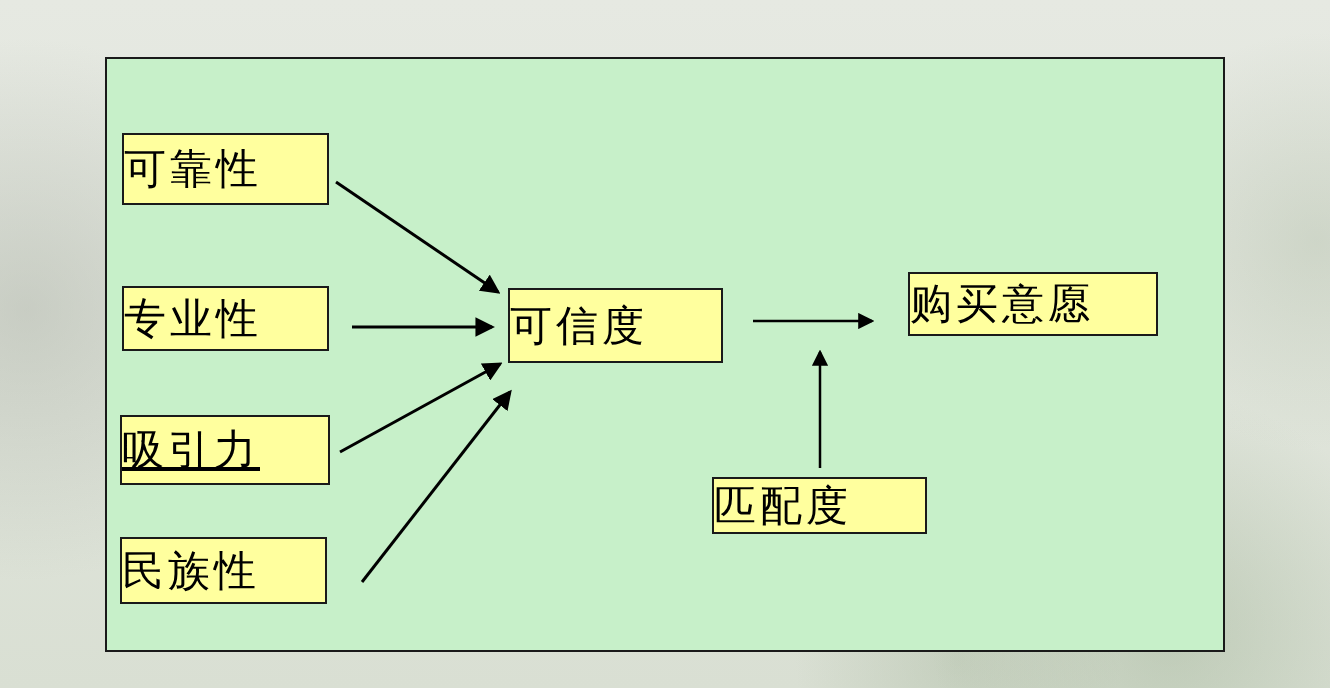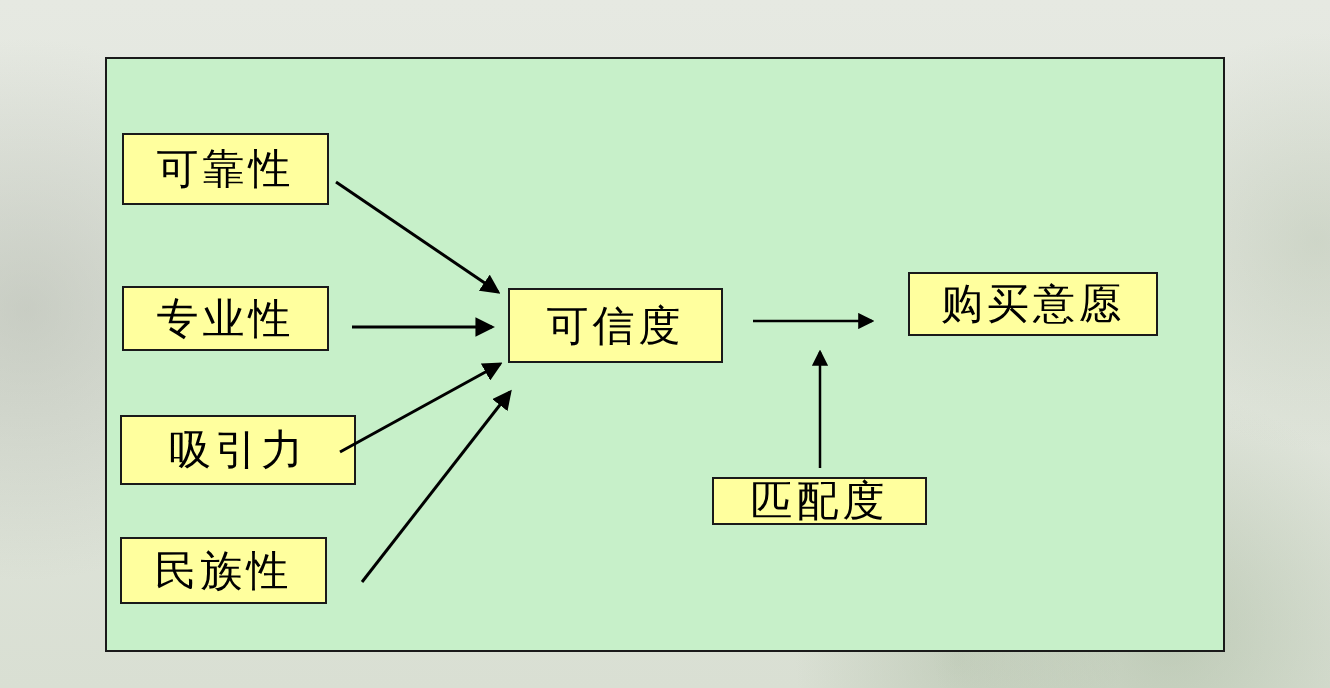--- a/index.html
+++ b/index.html
@@ -25,33 +25,32 @@
     width: 1120px; height: 595px;
     background: #c7f0c9;
     border: 2px solid #1a1a1a;
   }
   .node {
     position: absolute;
     background: #ffff9e;
     border: 2px solid #1a1a1a;
     display: flex;
     align-items: center;
-    justify-content: center;
     font-size: 42px;
     color: #000;
     letter-spacing: 4px;
     white-space: nowrap;
   }
   .node-reliability        { left: 122px; top: 133px; width: 207px; height: 72px; }
   .node-expertise          { left: 122px; top: 286px; width: 207px; height: 65px; }
-  .node-attractiveness     { left: 120px; top: 415px; width: 236px; height: 70px; }
+  .node-attractiveness     { left: 120px; top: 415px; width: 210px; height: 70px; text-decoration: underline; }
   .node-ethnicity          { left: 120px; top: 537px; width: 207px; height: 67px; }
   .node-credibility        { left: 508px; top: 288px; width: 215px; height: 75px; }
   .node-purchase-intention { left: 908px; top: 272px; width: 250px; height: 64px; }
-  .node-match              { left: 712px; top: 477px; width: 215px; height: 48px; }
+  .node-match              { left: 712px; top: 477px; width: 215px; height: 57px; }
   .arrow-layer {
     position: absolute;
     left: 0; top: 0;
     width: 1330px; height: 688px;
     pointer-events: none;
   }
 </style>
 </head>
 <body>
 

